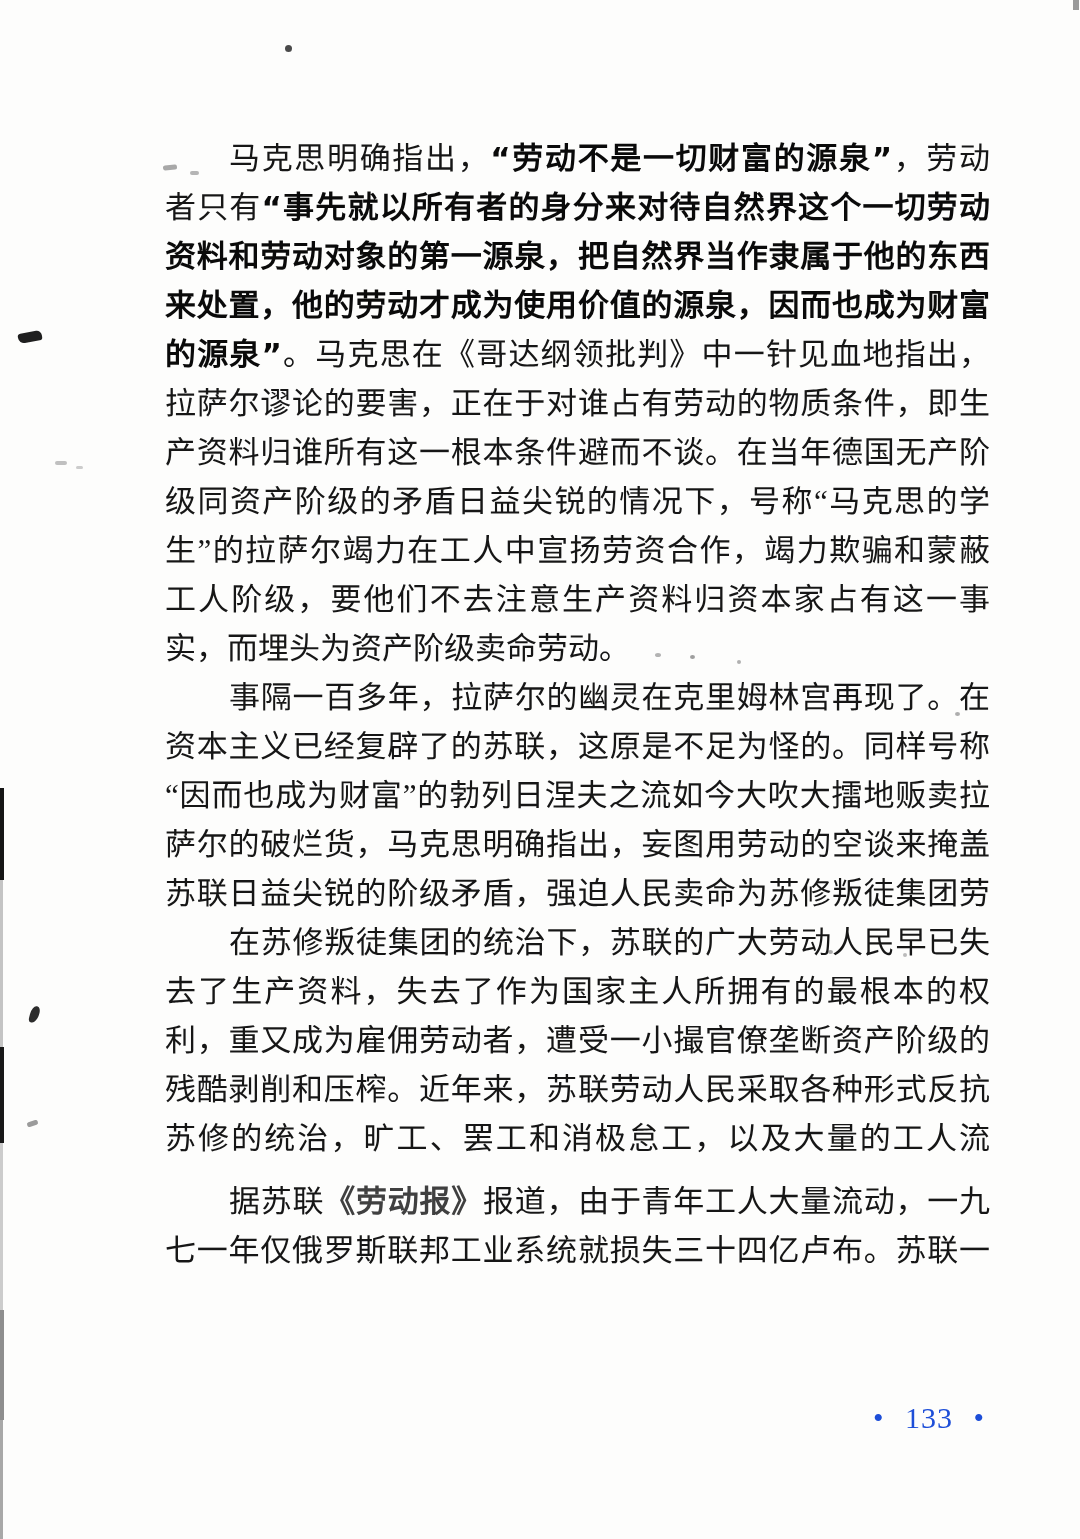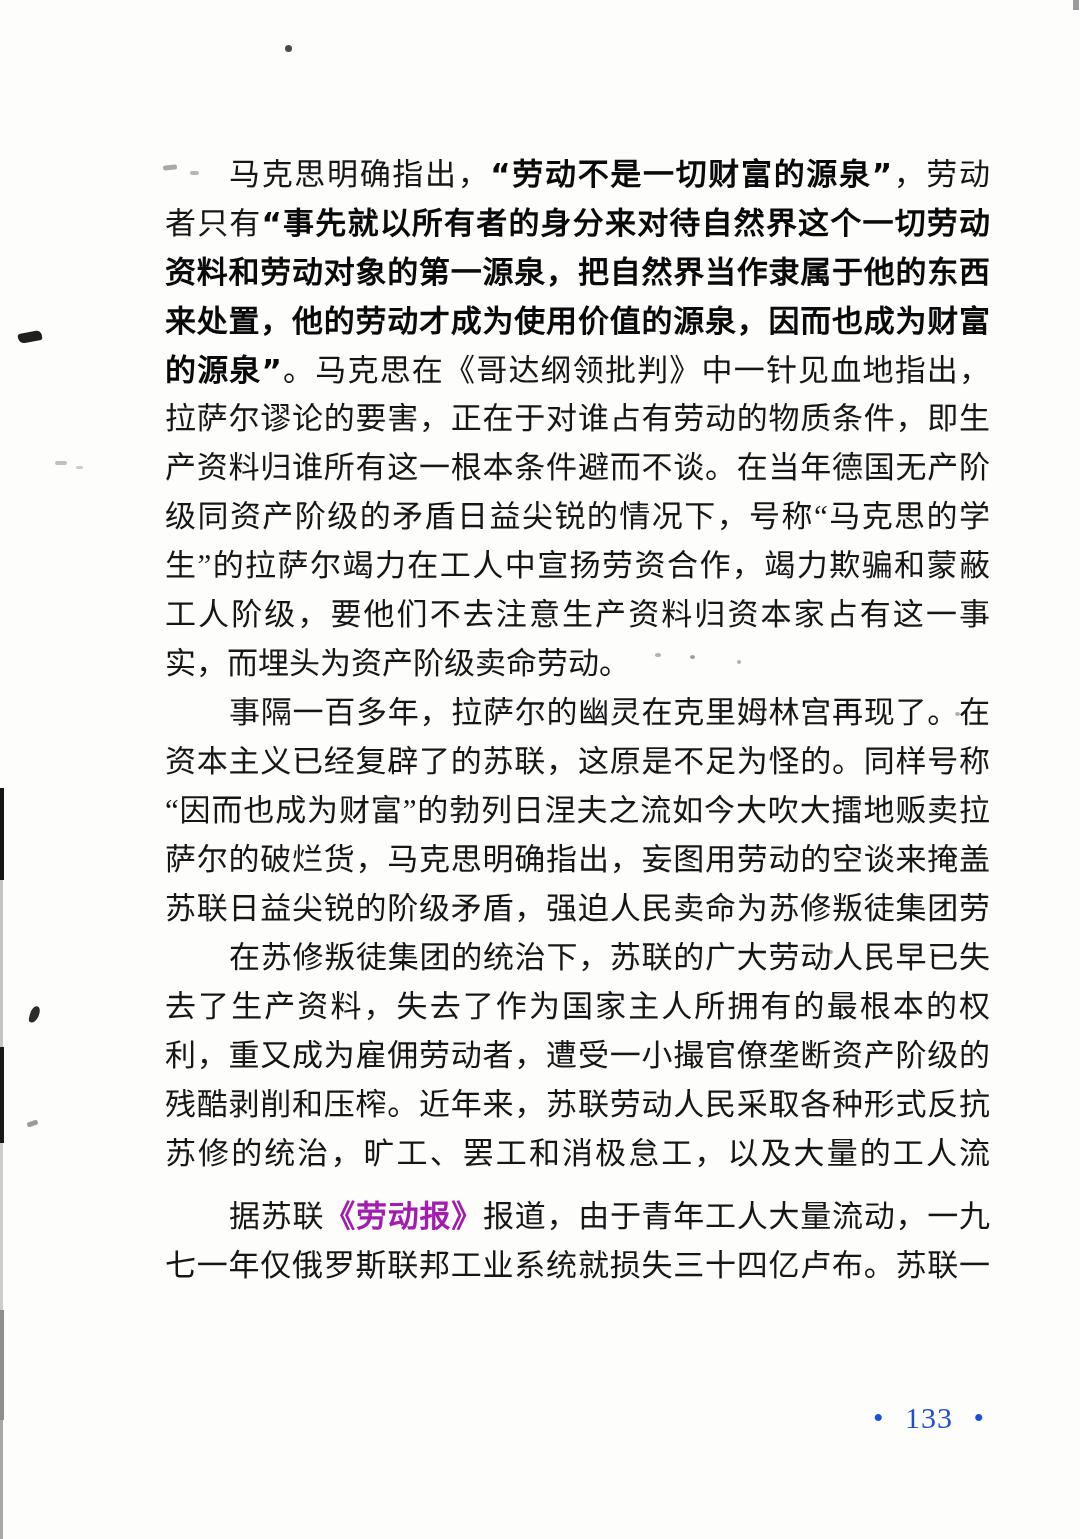--- a/index.html
+++ b/index.html
@@ -15,41 +15,41 @@
   .textblock {
     position: absolute;
     left: 165px;
     top: 141px;
     width: 825px;
   }
   .para { margin: 0; padding: 0; }
   .para.gap-before { margin-top: 14px; }
   .line {
     height: 49px;
-    line-height: 66px;
+    line-height: 35px;
     font-size: 31px;
     color: #161616;
     text-align: justify;
     text-align-last: justify;
     text-justify: inter-character;
     white-space: normal;
     overflow: visible;
   }
   .line.indent { text-indent: 64px; }
   .line.para-end { text-align-last: left; }
   .seg-normal { font-family: "Liberation Serif", "DejaVu Serif", serif; }
   .seg-bold {
     font-family: "DejaVu Sans", "Liberation Sans", sans-serif;
     font-weight: 900;
     color: #0a0a0a;
   }
   .seg-kai {
     font-family: "Liberation Serif", "DejaVu Serif", serif;
     font-weight: 700;
-    color: #a21caf;
+    color: #404040;
   }
   .footer {
     position: absolute;
     top: 1398px;
     right: 95px;
     font-size: 30px;
     line-height: 40px;
     color: #1d4ed8;
     font-family: "Liberation Serif", "DejaVu Serif", serif;
     word-spacing: 12px;

